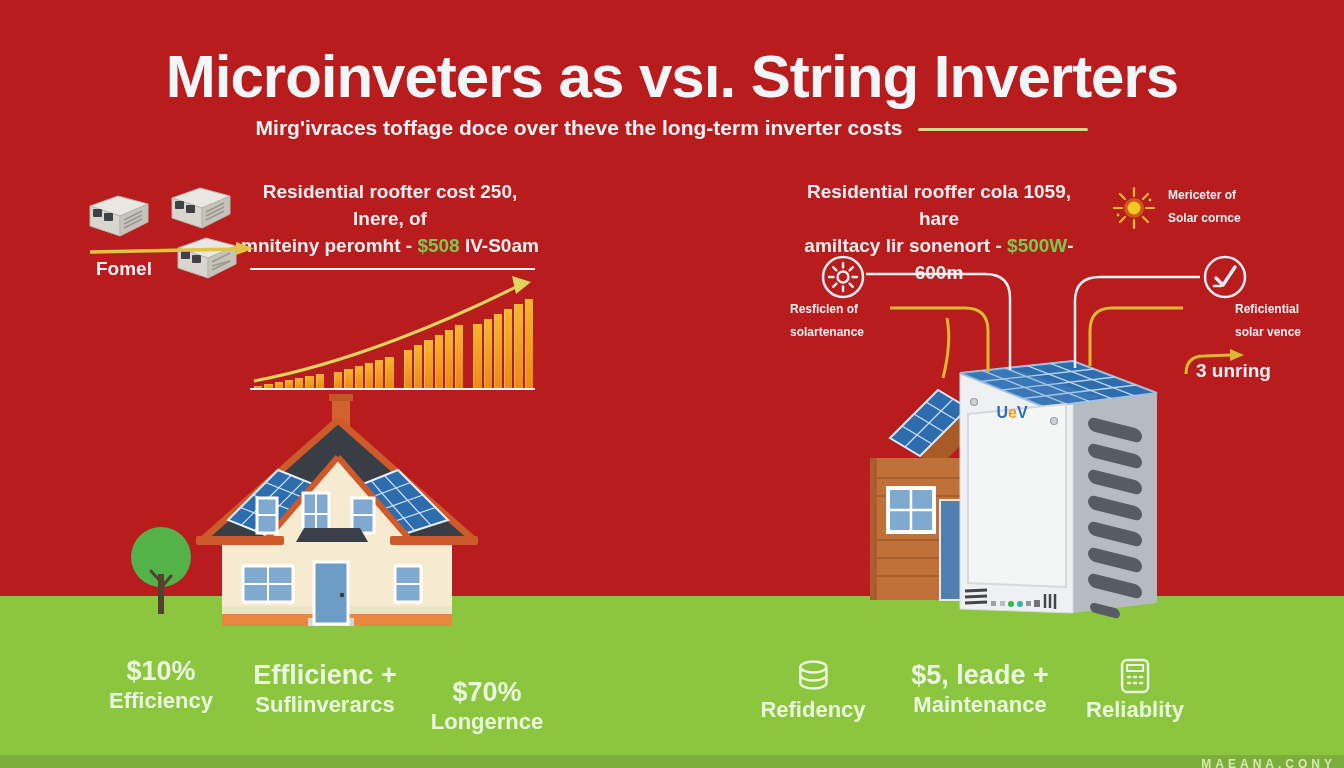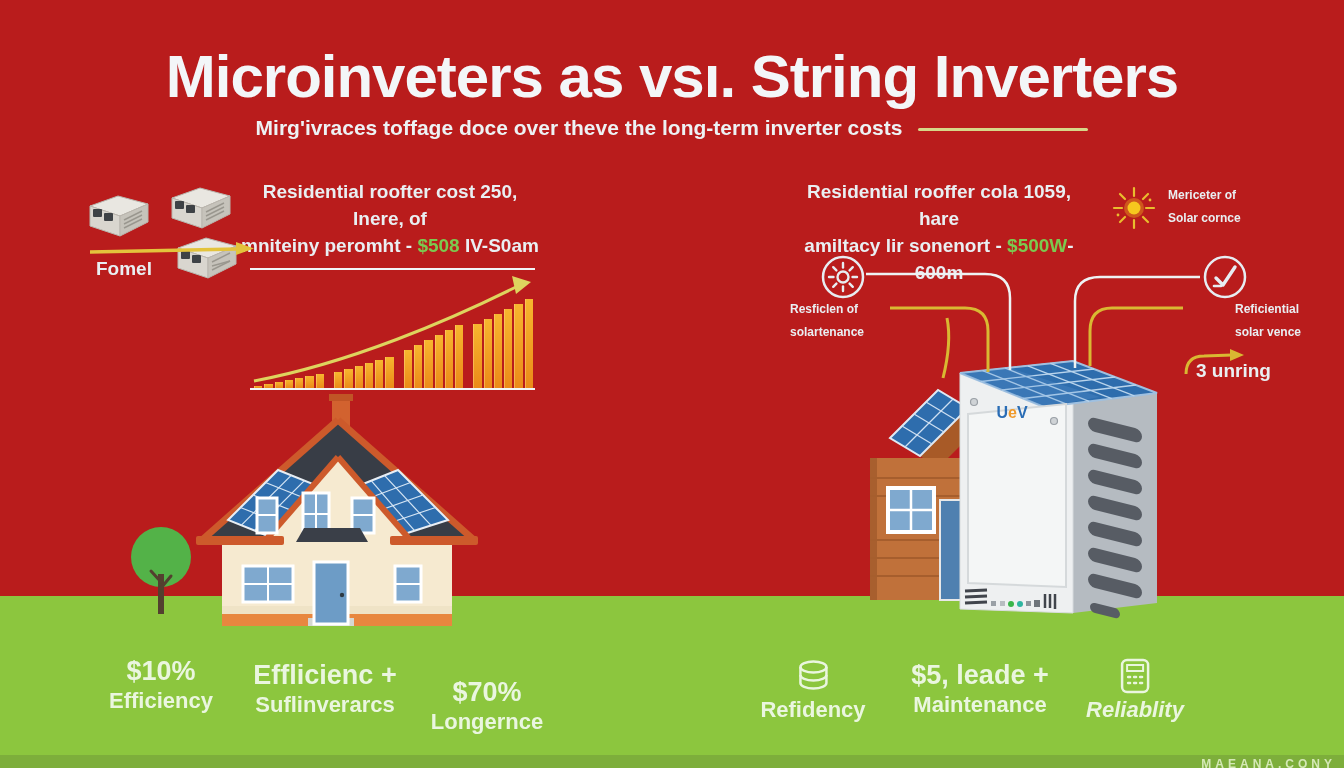--- a/index.html
+++ b/index.html
@@ -388,21 +388,21 @@
           <path d="M9 17 v8 a13 5.5 0 0 0 26 0 v-8"></path>
         </g>
       </svg>
     </div>
     <div class="l">Refidency</div>
   </div>
   <div class="abs stat" style="left:980px;top:660px;">
     <div class="v">$5, leade +</div>
     <div class="l">Maintenance</div>
   </div>
-  <div class="abs stat" style="left:1135px;top:656px;font-style:italic;">
+  <div class="abs stat" style="left:1135px;top:656px;">
     <div class="ic">
       <svg width="40" height="38" viewBox="0 0 40 38">
         <rect x="7" y="3" width="26" height="32" rx="5" fill="none" stroke="#eaf6df" stroke-width="2.5"></rect>
         <rect x="12" y="8" width="16" height="6" fill="none" stroke="#eaf6df" stroke-width="2"></rect>
         <g stroke="#eaf6df" stroke-width="2.4" stroke-linecap="round">
           <line x1="13" y1="20" x2="15" y2="20"></line>
             <line x1="19" y1="20" x2="21" y2="20"></line>
             <line x1="25" y1="20" x2="27" y2="20"></line>
           <line x1="13" y1="26" x2="15" y2="26"></line>
             <line x1="19" y1="26" x2="21" y2="26"></line>

